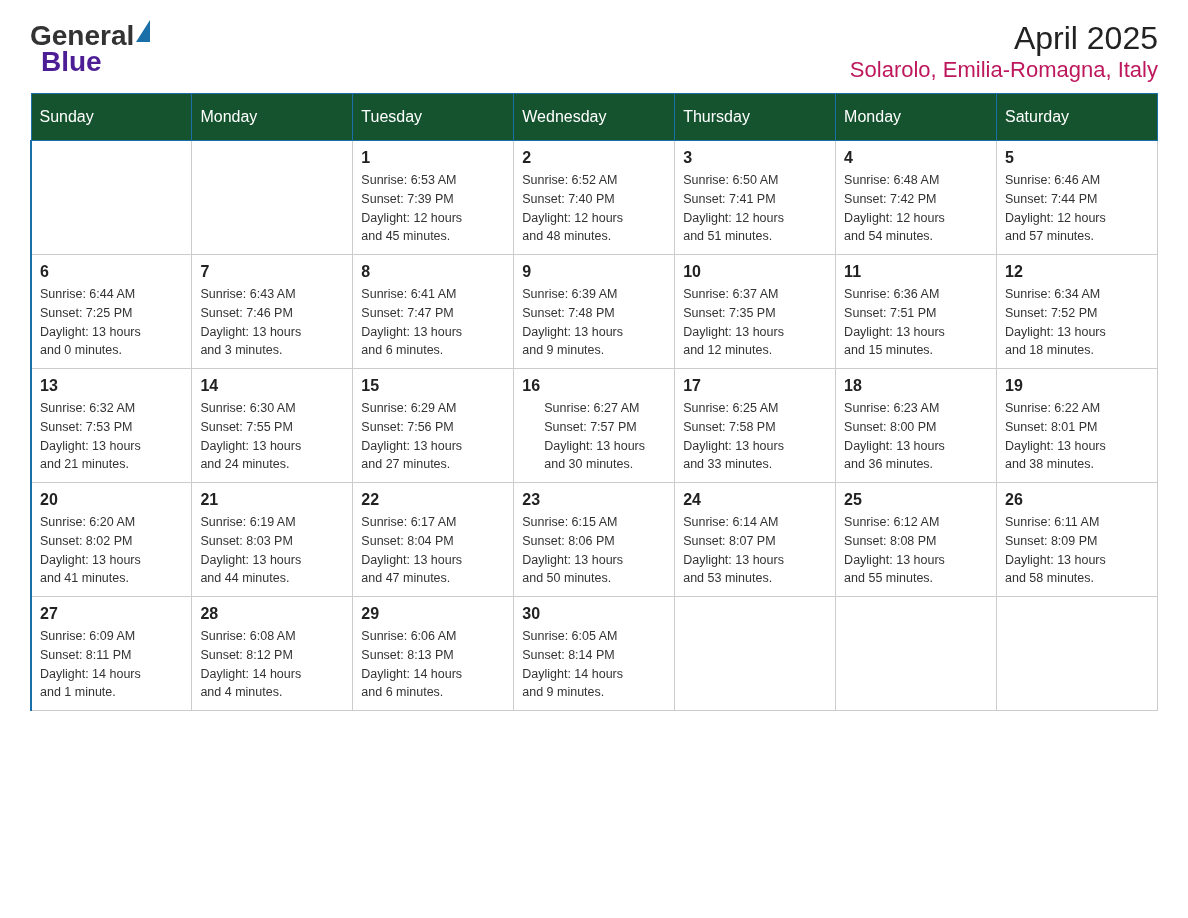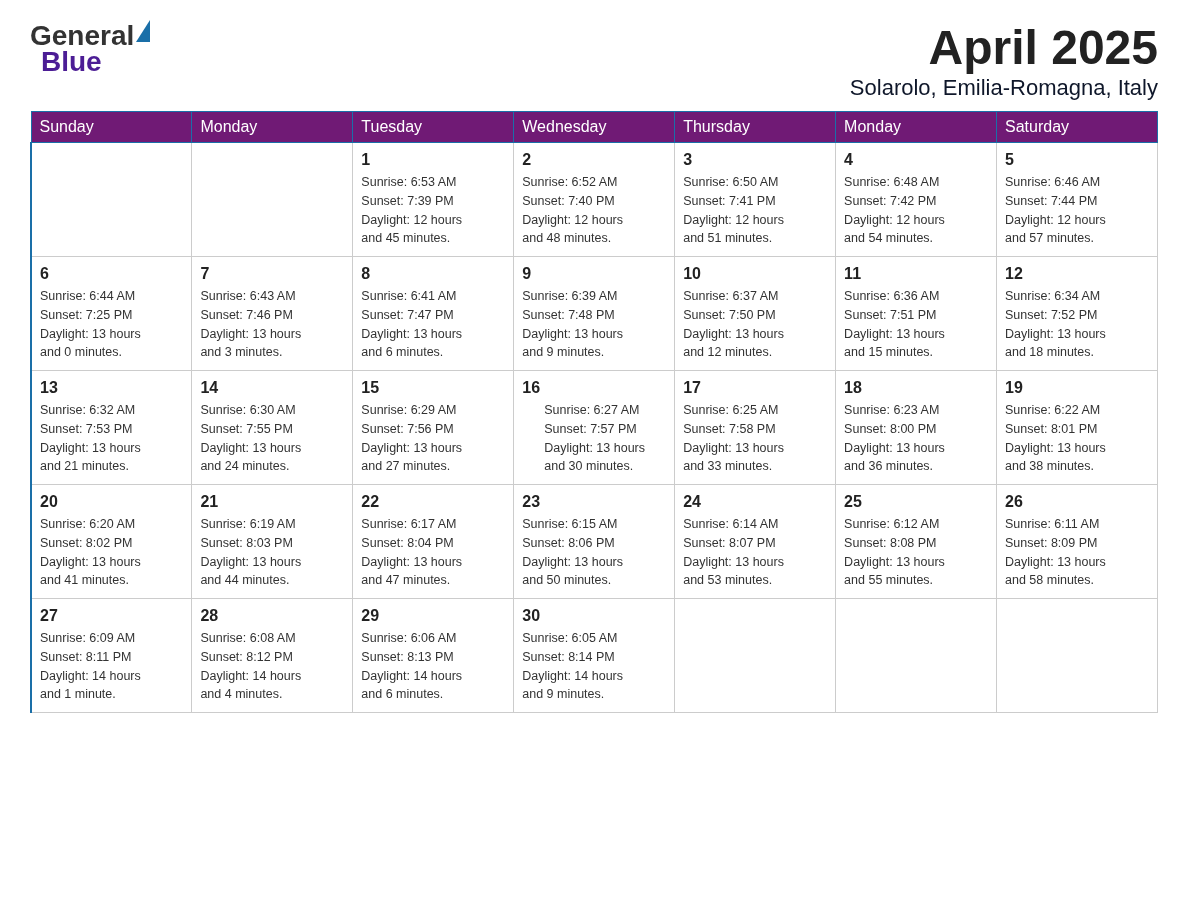--- a/index.html
+++ b/index.html
@@ -18,37 +18,37 @@
     }
     .logo {
       display: flex;
       flex-direction: column;
       align-items: flex-start;
     }
     .title-section {
       text-align: right;
     }
     .month-title {
-      font-size: 48px;
-      font-weight: bold;
+      font-size: 32px;
+      font-weight: normal;
       color: #222;
     }
     .location-subtitle {
       font-size: 22px;
-      color: #0f172a;
+      color: #be185d;
     }
     table {
       width: 100%;
       border-collapse: collapse;
       margin-top: 10px;
     }
     thead tr th {
-      background-color: #701a75;
+      background-color: #14532d;
       color: #fff;
-      padding: 6px 8px;
+      padding: 14px 8px;
       text-align: left;
       font-size: 16px;
       font-weight: normal;
       border: 1px solid #1a6fa8;
     }
     tbody tr td {
       border: 1px solid #ccc;
       vertical-align: top;
       padding: 8px;
       width: 14.28%;
@@ -169,21 +169,21 @@
         <td>
           <span class="day-number">9</span>
           <div class="day-info" style="white-space: pre-line;">Sunrise: 6:39 AM
 Sunset: 7:48 PM
 Daylight: 13 hours
 and 9 minutes.</div>
         </td>
         <td>
           <span class="day-number">10</span>
           <div class="day-info" style="white-space: pre-line;">Sunrise: 6:37 AM
-Sunset: 7:50 PM
+Sunset: 7:35 PM
 Daylight: 13 hours
 and 12 minutes.</div>
         </td>
         <td>
           <span class="day-number">11</span>
           <div class="day-info" style="white-space: pre-line;">Sunrise: 6:36 AM
 Sunset: 7:51 PM
 Daylight: 13 hours
 and 15 minutes.</div>
         </td>

